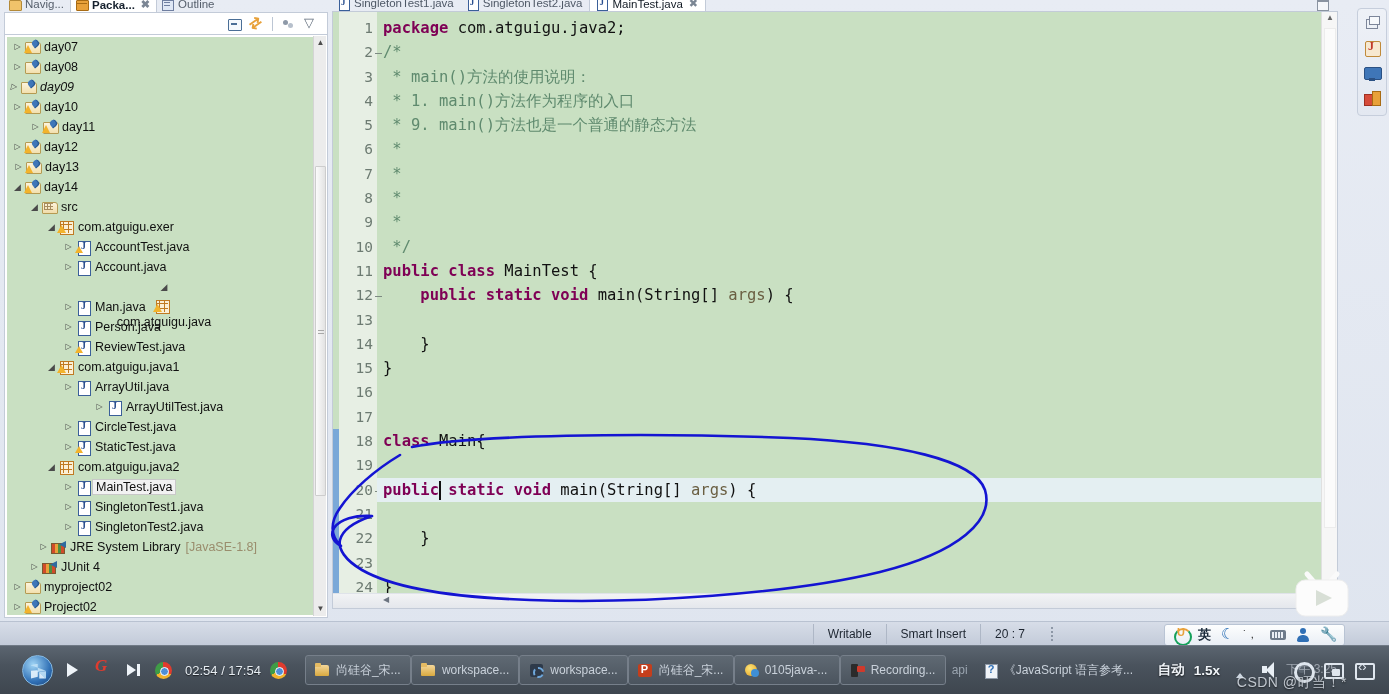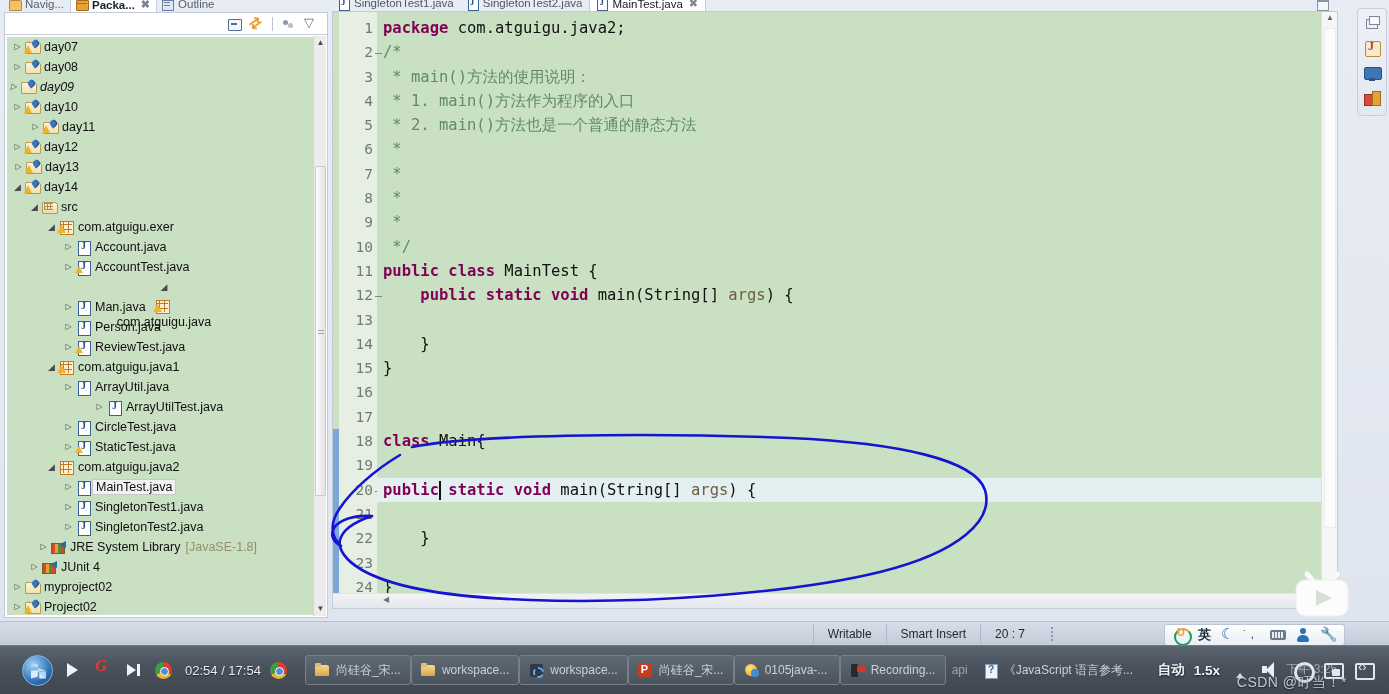--- a/index.html
+++ b/index.html
@@ -703,32 +703,32 @@
               <span class="twist open"></span>
               <span class="ticon ic-pkg withwarn">
                 <span class="wmark"></span>
               </span>
               <span class="tlabel-box">
                 <span class="tlabel">com.atguigu.exer</span>
               </span>
             </div>
             <div class="trow" style="padding-left: 55px;">
               <span class="twist closed"></span>
+              <span class="ticon ic-java withwarn">
+                <span class="wmark"></span>
+              </span>
+              <span class="tlabel-box">
+                <span class="tlabel">AccountTest.java</span>
+              </span>
+            </div>
+            <div class="trow" style="padding-left: 55px;">
+              <span class="twist closed"></span>
               <span class="ticon ic-java"></span>
               <span class="tlabel-box">
                 <span class="tlabel">Account.java</span>
-              </span>
-            </div>
-            <div class="trow" style="padding-left: 55px;">
-              <span class="twist closed"></span>
-              <span class="ticon ic-java withwarn">
-                <span class="wmark"></span>
-              </span>
-              <span class="tlabel-box">
-                <span class="tlabel">AccountTest.java</span>
               </span>
             </div>
             <div class="trow" style=" flex-direction: column;">
               <span class="twist open"></span>
               <span class="ticon ic-pkg withwarn">
                 <span class="wmark"></span>
               </span>
               <span class="tlabel-box">
                 <span class="tlabel">com.atguigu.java</span>
               </span>
@@ -911,21 +911,21 @@
               <div class="gline"><span>22</span></div>
               <div class="gline"><span>23</span></div>
               <div class="gline"><span>24</span></div>
             </div>
           <div id="code">
 
           <div class="cline"><span class="kw">package</span><span class="plain"> com.atguigu.java2;</span></div>
               <div class="cline"><span class="cmt">/*</span></div>
               <div class="cline"><span class="cmt"> * main()方法的使用说明：</span></div>
               <div class="cline"><span class="cmt"> * 1. main()方法作为程序的入口</span></div>
-              <div class="cline"><span class="cmt"> * 2. main()方法也是一个普通的静态方法</span></div>
+              <div class="cline"><span class="cmt"> * 9. main()方法也是一个普通的静态方法</span></div>
               <div class="cline"><span class="cmt"> *</span></div>
               <div class="cline"><span class="cmt"> *</span></div>
               <div class="cline"><span class="cmt"> *</span></div>
               <div class="cline"><span class="cmt"> *</span></div>
               <div class="cline"><span class="cmt"> */</span></div>
               <div class="cline"><span class="kw">public class</span><span class="plain"> MainTest {</span></div>
               <div class="cline"><span class="plain">    </span><span class="kw">public static void</span><span class="plain"> main(String[] </span><span class="param">args</span><span class="plain">) {</span></div>
               <div class="cline"><span class="plain"></span></div>
               <div class="cline"><span class="plain">    }</span></div>
               <div class="cline"><span class="plain">}</span></div>

